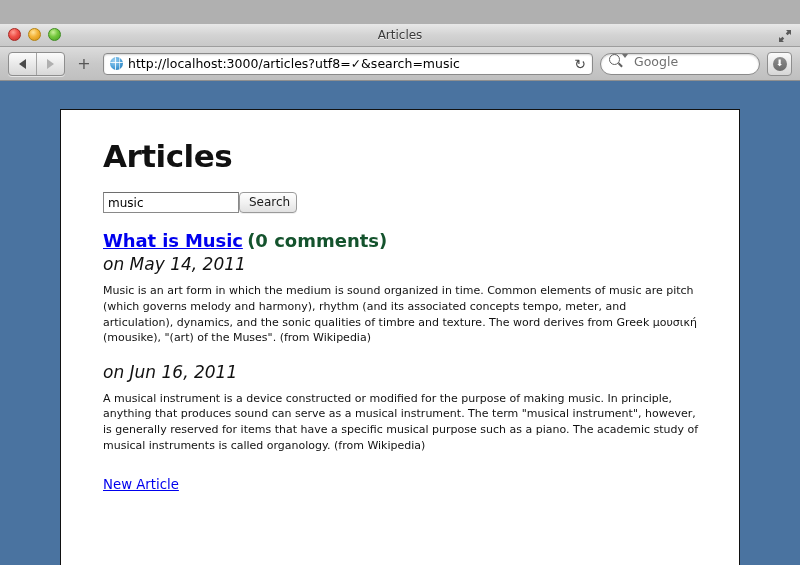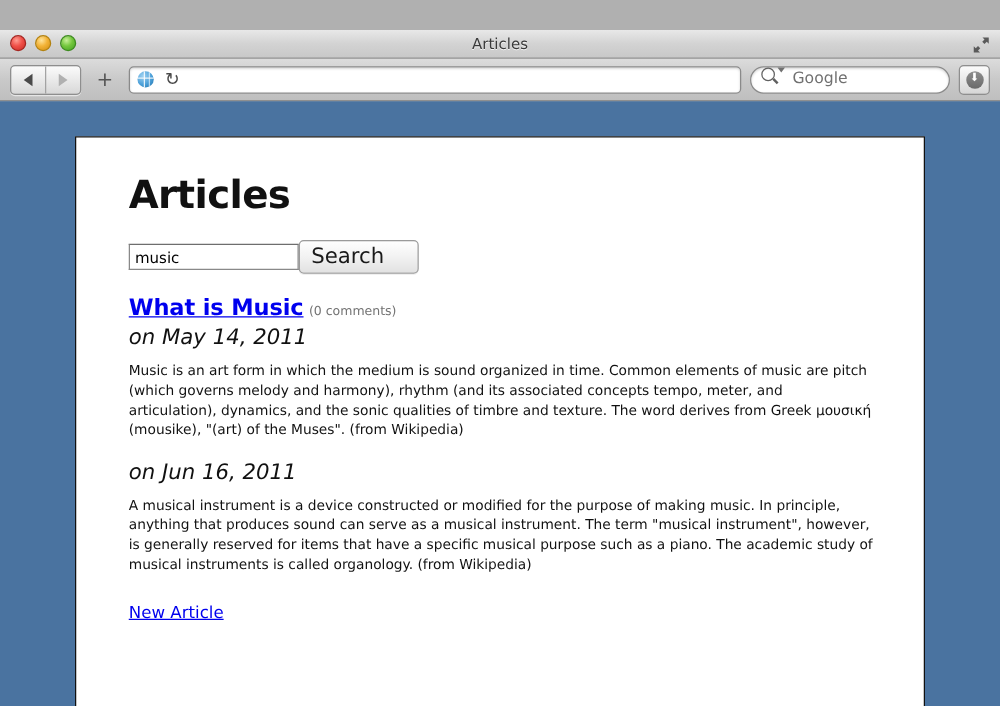--- a/index.html
+++ b/index.html
@@ -268,22 +268,22 @@
     border: 1px solid #898989;
     border-top-color: #6e6e6e;
     background: #fff;
     color: #000;
     box-sizing: content-box;
     outline: none;
     border-radius: 0;
   }
   .search-btn {
     font-family: "DejaVu Sans", sans-serif;
-    font-size: 17px;
-    padding: 2px 27px 3px 9px;
+    font-size: 12px;
+    padding: 2px 6px 3px 9px;
     border: 1px solid #9a9a9a;
     border-radius: 4px;
     background: linear-gradient(to bottom, #fefefe 0%, #f2f2f2 50%, #e2e2e2 100%);
     color: #1a1a1a;
     box-shadow: 0 1px 0 rgba(0,0,0,0.06);
   }
 
   
   .article { margin-bottom: 4px; }
   .article-head {
@@ -291,22 +291,23 @@
     line-height: 1.35;
   }
   .article-link {
     color: #0000ee;
     font-weight: bold;
     font-size: 18px;
     text-decoration: underline;
     letter-spacing: -0.1px;
   }
   .comments {
-    font-size: 10px;
-    color: #737373;
+    font-size: 18px;
+    color: #14532d;
+    font-weight: bold;
   }
   .article-date {
     font-style: italic;
     font-size: 17px;
     color: #111;
     margin: 0 0 9px 0;
   }
   .article-body {
     margin: 0 0 16px 0;
     line-height: 1.42;
@@ -355,20 +356,21 @@
       </div>
       <div class="navbtn">
         <span class="tri right"></span>
       </div>
     </div>
 
     <div class="addbtn">+</div>
 
     <div class="urlbar">
       <span class="globe"></span>
+      <span class="urltext">http://localhost:3000/articles?utf8=✓&amp;search=music</span>
       <span class="reload">↻</span>
     </div>
 
     <div class="searchbar">
       <span class="mag"></span>
       <span class="caret-dn"></span>
       <span class="searchtext">Google</span>
     </div>
 
     <div class="dlbtn">

